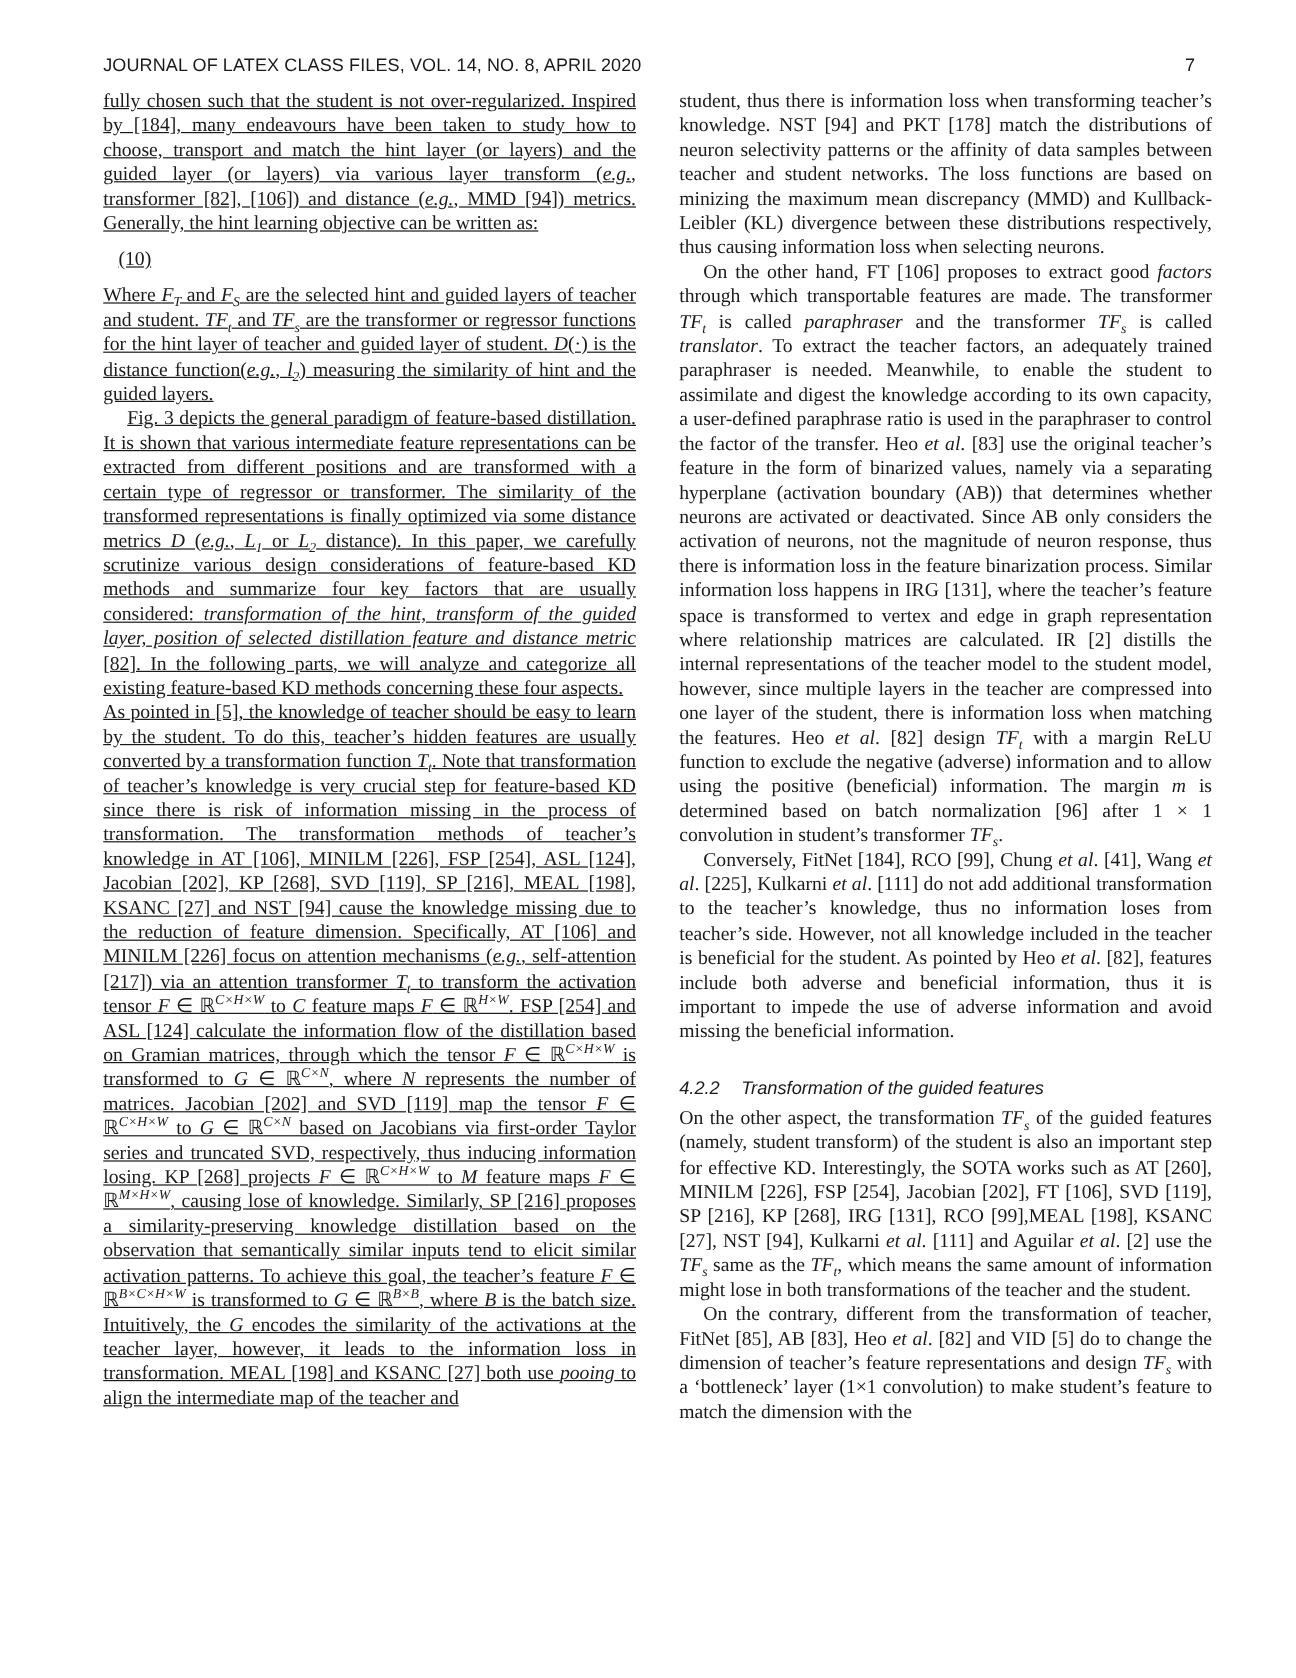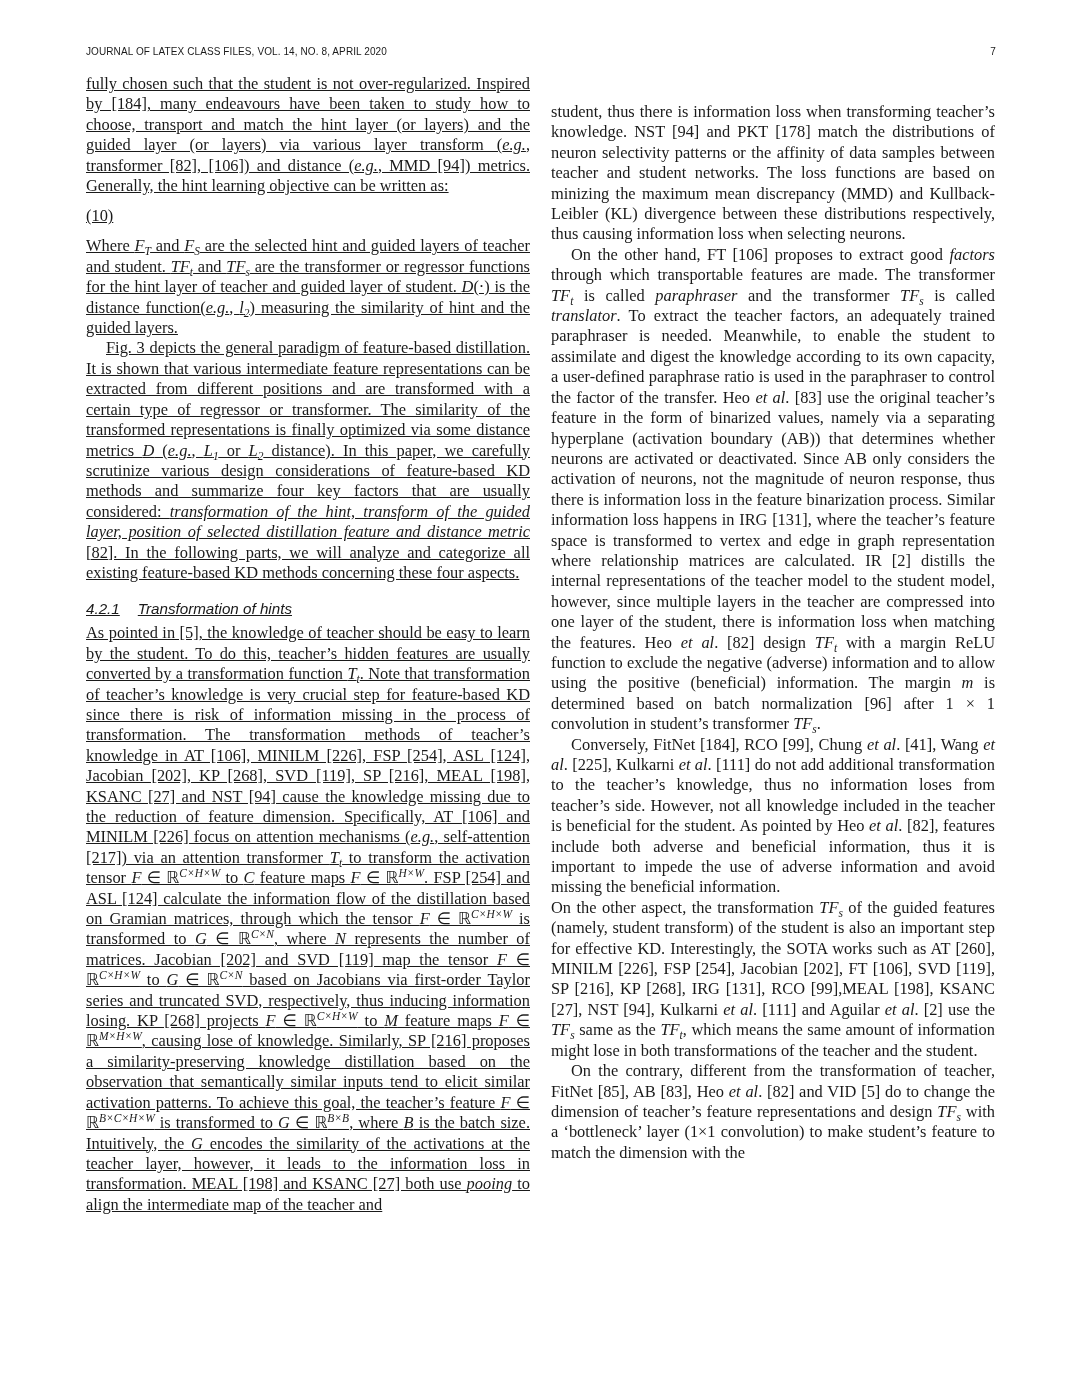--- a/index.html
+++ b/index.html
@@ -1,30 +1,30 @@
 <!DOCTYPE html>
 <html><head>
 <meta charset="utf-8">
 <style>
   html, body { margin: 0; padding: 0; background: #ffffff; }
   body { width: 1080px; height: 1398px; position: relative; overflow: hidden; color: #1a1a1a; }
   .header { position: absolute; top: 46px; left: 86px; width: 910px; height: 20px;
-            font-family: "Liberation Sans", sans-serif; font-size: 10px; letter-spacing: 0.1px; }
+            font-family: "Liberation Sans", sans-serif; font-size: 15px; letter-spacing: 0.1px; }
   .header .left { position: absolute; left: 0; top: 0; }
   .header .right { position: absolute; right: 0; top: 0; }
   .col { position: absolute; top: 74px; width: 444px;
          font-family: "Liberation Serif", serif; font-size: 16.4px; line-height: 20.4px;
          text-align: justify; hyphens: auto; }
   .col.left { left: 86px; text-decoration: underline; }
-  .col.right { left: 551px; margin-top: 28px; }
+  .col.right { left: 566px; }
   p { margin: 0; }
   p.indent { text-indent: 20px; }
   .eq { display: flex; align-items: center; height: 36px; margin: 2px 0 2px 0; }
   .eq .expr { flex: 1; text-align: center; font-style: italic; padding-left: 40px; }
-  .eq .num { width: 40px; font-style: normal; }
+  .eq .num { width: 40px; text-align: right; font-style: normal; }
   h4 { font-family: "Liberation Sans", sans-serif; font-weight: normal; font-style: italic;
        font-size: 15.2px; margin: 16px 0 4px 0; line-height: 20px; }
   h4 .secnum { margin-right: 18px; }
   .m { font-style: italic; }
   sub, sup { font-size: 70%; line-height: 0; }
   em { font-style: italic; }
 </style>
 </head>
 <body>
 
@@ -33,23 +33,23 @@
   <span class="right">7</span>
 </div>
 
 <div class="col left">
   <p>fully chosen such that the student is not over-regularized. Inspired by [184], many endeavours have been taken to study how to choose, transport and match the hint layer (or layers) and the guided layer (or layers) via various layer transform (<em>e.g.</em>, transformer [82], [106]) and distance (<em>e.g.</em>, MMD [94]) metrics. Generally, the hint learning objective can be written as:</p>
   <div class="eq">
     <span class="num">(10)</span>
   </div>
   <p>Where <span class="m">F</span><sub class="m">T</sub> and <span class="m">F</span><sub class="m">S</sub> are the selected hint and guided layers of teacher and student. <span class="m">TF</span><sub class="m">t</sub> and <span class="m">TF</span><sub class="m">s</sub> are the transformer or regressor functions for the hint layer of teacher and guided layer of student. <span class="m">D</span>(·) is the distance function(<em>e.g.</em>, <span class="m">l</span><sub class="m">2</sub>) measuring the similarity of hint and the guided layers.</p>
   <p class="indent">Fig. 3 depicts the general paradigm of feature-based distillation. It is shown that various intermediate feature representations can be extracted from different positions and are transformed with a certain type of regressor or transformer. The similarity of the transformed representations is finally optimized via some distance metrics <span class="m">D</span> (<em>e.g.</em>, <span class="m">L</span><sub class="m">1</sub> or <span class="m">L</span><sub class="m">2</sub> distance). In this paper, we carefully scrutinize various design considerations of feature-based KD methods and summarize four key factors that are usually considered: <em>transformation of the hint, transform of the guided layer, position of selected distillation feature and distance metric</em> [82]. In the following parts, we will analyze and categorize all existing feature-based KD methods concerning these four aspects.</p>
-  <h4><span class="secnum">4.2.1</span><span>Transformation of hints</span></h4>
   <p>As pointed in [5], the knowledge of teacher should be easy to learn by the student. To do this, teacher’s hidden features are usually converted by a transformation function <span class="m">T</span><sub class="m">t</sub>. Note that transformation of teacher’s knowledge is very crucial step for feature-based KD since there is risk of information missing in the process of transformation. The transformation methods of teacher’s knowledge in AT [106], MINILM [226], FSP [254], ASL [124], Jacobian [202], KP [268], SVD [119], SP [216], MEAL [198], KSANC [27] and NST [94] cause the knowledge missing due to the reduction of feature dimension. Specifically, AT [106] and MINILM [226] focus on attention mechanisms (<em>e.g.</em>, self-attention [217]) via an attention transformer <span class="m">T</span><sub class="m">t</sub> to transform the activation tensor <span class="m">F</span> ∈ ℝ<sup class="m">C×H×W</sup> to <span class="m">C</span> feature maps <span class="m">F</span> ∈ ℝ<sup class="m">H×W</sup>. FSP [254] and ASL [124] calculate the information flow of the distillation based on Gramian matrices, through which the tensor <span class="m">F</span> ∈ ℝ<sup class="m">C×H×W</sup> is transformed to <span class="m">G</span> ∈ ℝ<sup class="m">C×N</sup>, where <span class="m">N</span> represents the number of matrices. Jacobian [202] and SVD [119] map the tensor <span class="m">F</span> ∈ ℝ<sup class="m">C×H×W</sup> to <span class="m">G</span> ∈ ℝ<sup class="m">C×N</sup> based on Jacobians via first-order Taylor series and truncated SVD, respectively, thus inducing information losing. KP [268] projects <span class="m">F</span> ∈ ℝ<sup class="m">C×H×W</sup> to <span class="m">M</span> feature maps <span class="m">F</span> ∈ ℝ<sup class="m">M×H×W</sup>, causing lose of knowledge. Similarly, SP [216] proposes a similarity-preserving knowledge distillation based on the observation that semantically similar inputs tend to elicit similar activation patterns. To achieve this goal, the teacher’s feature <span class="m">F</span> ∈ ℝ<sup class="m">B×C×H×W</sup> is transformed to <span class="m">G</span> ∈ ℝ<sup class="m">B×B</sup>, where <span class="m">B</span> is the batch size. Intuitively, the <span class="m">G</span> encodes the similarity of the activations at the teacher layer, however, it leads to the information loss in transformation. MEAL [198] and KSANC [27] both use <em>pooing</em> to align the intermediate map of the teacher and</p>
 </div>
 
 <div class="col right">
   <p>student, thus there is information loss when transforming teacher’s knowledge. NST [94] and PKT [178] match the distributions of neuron selectivity patterns or the affinity of data samples between teacher and student networks. The loss functions are based on minizing the maximum mean discrepancy (MMD) and Kullback-Leibler (KL) divergence between these distributions respectively, thus causing information loss when selecting neurons.</p>
   <p class="indent">On the other hand, FT [106] proposes to extract good <em>factors</em> through which transportable features are made. The transformer <span class="m">TF</span><sub class="m">t</sub> is called <em>paraphraser</em> and the transformer <span class="m">TF</span><sub class="m">s</sub> is called <em>translator</em>. To extract the teacher factors, an adequately trained paraphraser is needed. Meanwhile, to enable the student to assimilate and digest the knowledge according to its own capacity, a user-defined paraphrase ratio is used in the paraphraser to control the factor of the transfer. Heo <em>et al</em>. [83] use the original teacher’s feature in the form of binarized values, namely via a separating hyperplane (activation boundary (AB)) that determines whether neurons are activated or deactivated. Since AB only considers the activation of neurons, not the magnitude of neuron response, thus there is information loss in the feature binarization process. Similar information loss happens in IRG [131], where the teacher’s feature space is transformed to vertex and edge in graph representation where relationship matrices are calculated. IR [2] distills the internal representations of the teacher model to the student model, however, since multiple layers in the teacher are compressed into one layer of the student, there is information loss when matching the features. Heo <em>et al</em>. [82] design <span class="m">TF</span><sub class="m">t</sub> with a margin ReLU function to exclude the negative (adverse) information and to allow using the positive (beneficial) information. The margin <span class="m">m</span> is determined based on batch normalization [96] after 1 × 1 convolution in student’s transformer <span class="m">TF</span><sub class="m">s</sub>.</p>
   <p class="indent">Conversely, FitNet [184], RCO [99], Chung <em>et al</em>. [41], Wang <em>et al</em>. [225], Kulkarni <em>et al</em>. [111] do not add additional transformation to the teacher’s knowledge, thus no information loses from teacher’s side. However, not all knowledge included in the teacher is beneficial for the student. As pointed by Heo <em>et al</em>. [82], features include both adverse and beneficial information, thus it is important to impede the use of adverse information and avoid missing the beneficial information.</p>
+  <h4 style="margin-top:28px"><span class="secnum">4.2.2</span><span>Transformation of the guided features</span></h4>
   <p>On the other aspect, the transformation <span class="m">TF</span><sub class="m">s</sub> of the guided features (namely, student transform) of the student is also an important step for effective KD. Interestingly, the SOTA works such as AT [260], MINILM [226], FSP [254], Jacobian [202], FT [106], SVD [119], SP [216], KP [268], IRG [131], RCO [99],MEAL [198], KSANC [27], NST [94], Kulkarni <em>et al</em>. [111] and Aguilar <em>et al</em>. [2] use the <span class="m">TF</span><sub class="m">s</sub> same as the <span class="m">TF</span><sub class="m">t</sub>, which means the same amount of information might lose in both transformations of the teacher and the student.</p>
   <p class="indent">On the contrary, different from the transformation of teacher, FitNet [85], AB [83], Heo <em>et al</em>. [82] and VID [5] do to change the dimension of teacher’s feature representations and design <span class="m">TF</span><sub class="m">s</sub> with a ‘bottleneck’ layer (1×1 convolution) to make student’s feature to match the dimension with the</p>
 </div>
 
 </body></html>

